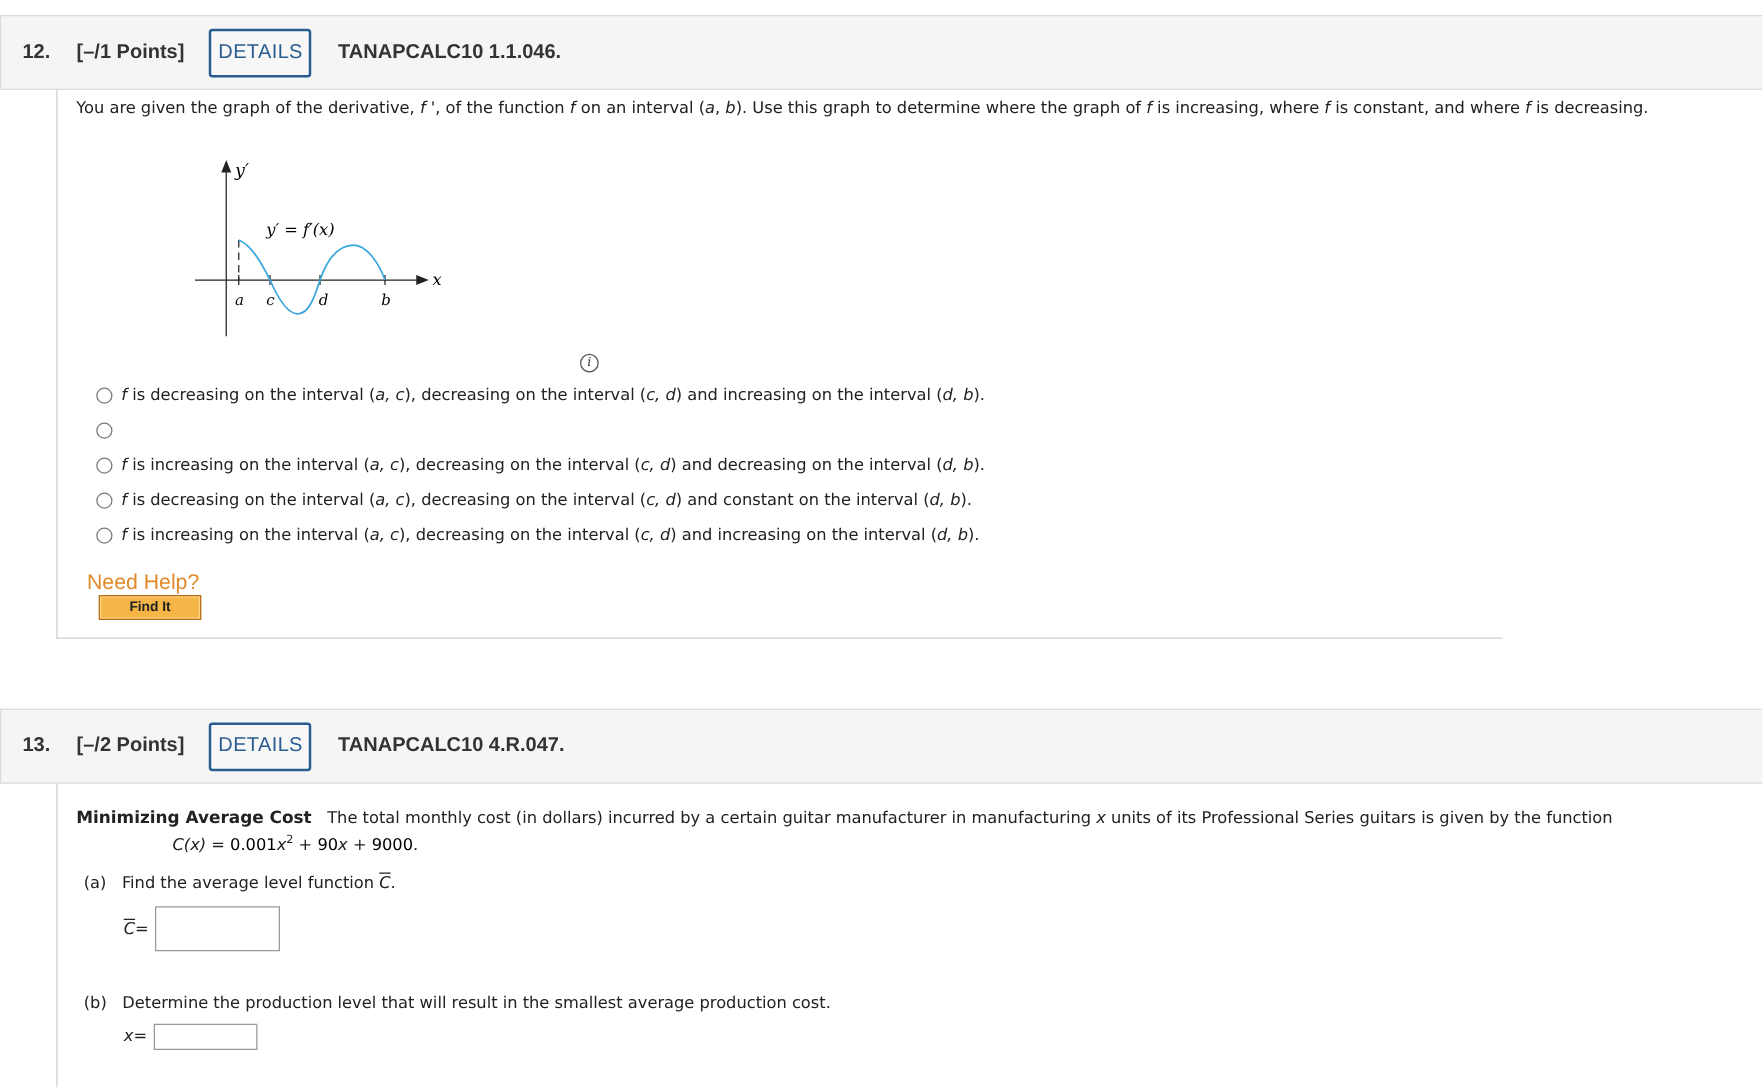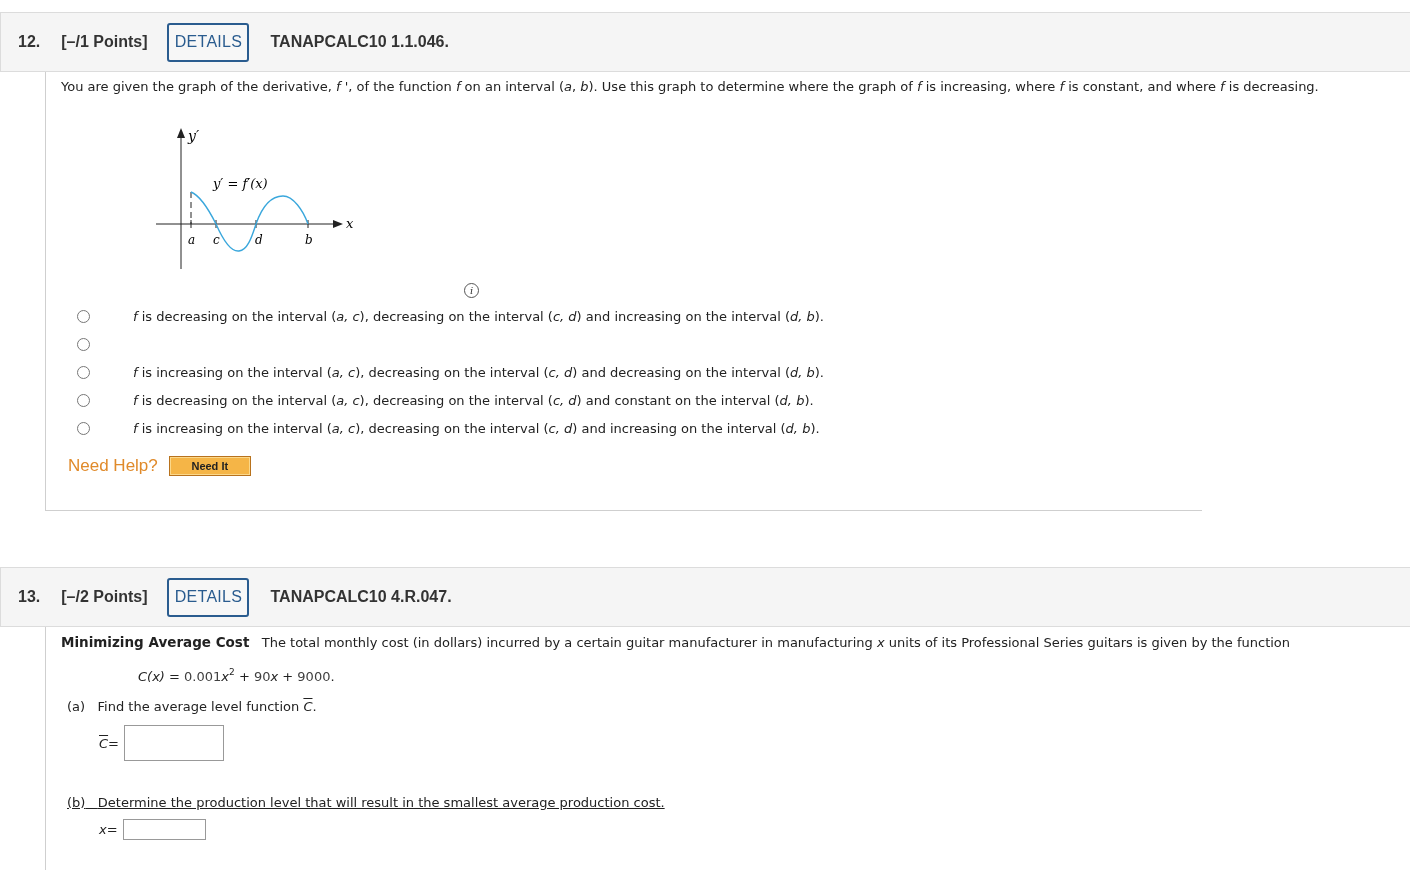--- a/index.html
+++ b/index.html
@@ -30,33 +30,33 @@
   .it { font-style: italic; }
 
   .graph { position: absolute; left: 105px; top: 52px; }
 
   .info-icon {
     position: absolute; left: 418px; top: 211px; width: 15px; height: 15px; border: 1px solid #555; border-radius: 50%;
     font-family: "DejaVu Serif", serif; font-style: italic; font-size: 10px; line-height: 13px; text-align: center; color: #333;
   }
 
   .options { position: absolute; left: 31px; top: 230px; }
-  .option { display: flex; align-items: center; height: 28px; font-size: 13px; white-space: nowrap; gap: 36px; }
+  .option { display: flex; align-items: center; height: 28px; font-size: 13px; white-space: nowrap; }
   .radio { width: 13px; height: 13px; border: 1px solid #777; border-radius: 50%; background: #fff; margin-right: 7px; }
 
-  .need-help { position: absolute; left: 22px; top: 384px; display: flex; align-items: center; }
+  .need-help { position: absolute; left: 22px; top: 384px; display: flex; align-items: center; flex-direction: column; }
   .need-help-label { font-family: "Liberation Sans", sans-serif; font-size: 17px; color: #e08a2a; }
   .read-it {
     margin-left: 11px; width: 82px; height: 20px; background: #f5b547; border: 1px solid #b8721d;
     box-shadow: inset 0 0 0 1px #fbd88a; font-family: "Liberation Sans", sans-serif; font-weight: bold; font-size: 11px;
     color: #222; display: flex; align-items: center; justify-content: center;
   }
 
   .formula { position: absolute; left: 92px; top: 40px; font-size: 13px; white-space: nowrap; }
-  .red { color: #404040; }
+  .red { color: #000000; }
   sup { font-size: 9px; vertical-align: 6px; }
 
   .part-label { position: absolute; left: 21px; font-size: 13px; white-space: nowrap; }
   .answer-row { position: absolute; left: 53px; display: flex; align-items: center; font-size: 13px; }
   .answer-input { border: 1px solid #999; background: #fff; margin-left: 5px; }
   .cbar { text-decoration: overline; }
 </style>
 </head>
 <body>
 
@@ -118,52 +118,52 @@
       <span><span class="it">f</span><span> is decreasing on the interval (</span><span class="it">a, c</span><span>), decreasing on the interval (</span><span class="it">c, d</span><span>) and constant on the interval (</span><span class="it">d, b</span><span>).</span></span>
     </div>
     <div class="option">
       <span class="radio"></span>
       <span><span class="it">f</span><span> is increasing on the interval (</span><span class="it">a, c</span><span>), decreasing on the interval (</span><span class="it">c, d</span><span>) and increasing on the interval (</span><span class="it">d, b</span><span>).</span></span>
     </div>
   </div>
 
   <div class="need-help">
     <span class="need-help-label">Need Help?</span>
-    <div class="read-it">Need It</div>
+    <div class="read-it">Find It</div>
   </div>
 </div>
 
 <div class="q-header" style="top:567px;">
   <span class="q-num">13.</span>
   <span class="q-points">[–/2 Points]</span>
   <div class="details-btn">DETAILS</div>
   <span class="q-code">TANAPCALC10 4.R.047.</span>
 </div>
 
 <div class="q-body" style="top:627px; height:243px;">
-  <div class="prompt" style="top:7px;">
+  <div class="prompt" style="top:19px;">
     <b style="font-size:13.5px;">Minimizing Average Cost</b>&nbsp;&nbsp;
     <span>The total monthly cost (in dollars) incurred by a certain guitar manufacturer in manufacturing </span><span class="it">x</span><span> units of its Professional Series guitars is given by the function</span>
   </div>
 
   <div class="formula">
     <span class="it">C(x)</span><span> = </span><span class="red">0.001</span><span class="it">x</span><sup>2</sup><span> + </span><span class="red">90</span><span class="it">x</span><span> + </span><span class="red">9000</span><span>.</span>
   </div>
 
   <div class="part-label" style="top:72px;">
     <span>(a)</span>&nbsp;&nbsp;
     <span>Find the average level function </span><span class="it cbar">C</span><span>.</span>
   </div>
   <div class="answer-row" style="top:98px;">
     <span class="it cbar">C</span>
       <span> =</span>
     <div class="answer-input" style="width:100px; height:36px;"></div>
   </div>
 
-  <div class="part-label" style="top:168px;text-decoration:underline;">
+  <div class="part-label" style="top:168px;">
     <span>(b)</span>&nbsp;&nbsp;
     <span>Determine the production level that will result in the smallest average production cost.</span>
   </div>
   <div class="answer-row" style="top:192px;">
     <span class="it">x</span>
       <span> =</span>
     <div class="answer-input" style="width:83px; height:21px;"></div>
   </div>
 </div>
 

